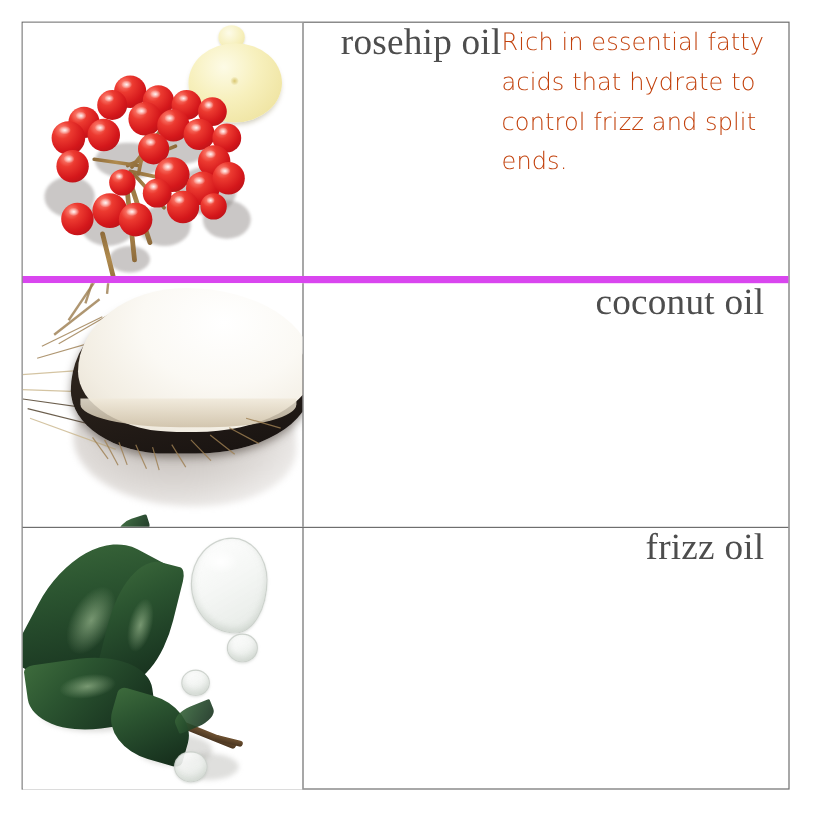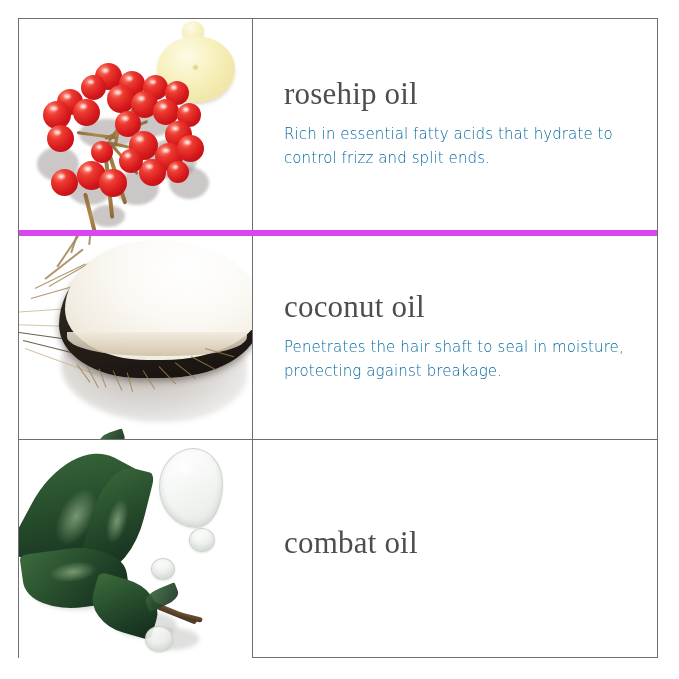--- a/index.html
+++ b/index.html
@@ -45,41 +45,41 @@
     background: #ffffff;
     flex: 0 0 234px;
   }
 
   .txt-cell {
     position: relative;
     flex: 1 1 auto;
     padding-left: 31px;
     padding-right: 20px;
     display: flex;
-    flex-direction: column;
-    justify-content: center;
+    flex-direction: row;
+    justify-content: flex-end;
     overflow: hidden;
   }
 
   .ing-title {
     font-family: "Liberation Serif", "DejaVu Serif", serif;
     font-size: 31px;
     font-weight: 400;
     color: #4d4d4d;
     letter-spacing: 0.2px;
     line-height: 1.05;
     margin: 0 0 11px 0;
     white-space: nowrap;
   }
 
   .ing-desc {
     font-family: "DejaVu Sans", "Liberation Sans", sans-serif;
-    font-size: 15px;
+    font-size: 20px;
     font-weight: 300;
-    color: #0369a1;
+    color: #c2410c;
     line-height: 1.65;
     letter-spacing: 0.1px;
     margin: 0;
     max-width: 350px;
   }
 
   
   .ph { position: absolute; inset: 0; }
 
   .oil-drop-big {
@@ -320,21 +320,20 @@
         <div class="fiber" style="left:156px;top:126px;width:26px;height:1.3px;transform:rotate(38deg);"></div>
         <div class="fiber" style="left:172px;top:120px;width:28px;height:1.3px;transform:rotate(28deg);"></div>
         <div class="fiber" style="left:186px;top:112px;width:30px;height:1.3px;transform:rotate(16deg);"></div>
 
         <div class="leaf" style="left:80px;top:196px;width:26px;height:16px;transform:rotate(-18deg);opacity:0.95;"></div>
       </div>
     </div>
 
     <div class="txt-cell">
       <h2 class="ing-title">coconut oil</h2>
-      <p class="ing-desc">Penetrates the hair shaft to seal in moisture, protecting against breakage.</p>
     </div>
   </div>
 
   <div class="row row-2">
 
     <div class="img-cell">
       <div class="ph">
 
         <div class="gshadow" style="left:14px;top:136px;width:90px;height:34px;"></div>
         <div class="gshadow" style="left:96px;top:172px;width:62px;height:26px;"></div>
@@ -361,17 +360,17 @@
         <div class="cdrop" style="left:140px;top:8px;width:64px;height:80px;border-radius:54% 46% 42% 58% / 48% 44% 56% 52%;"></div>
         <div class="cdrop-hl" style="left:150px;top:18px;width:30px;height:20px;"></div>
 
         <div class="cdrop" style="left:170px;top:88px;width:26px;height:24px;"></div>
         <div class="cdrop" style="left:132px;top:118px;width:24px;height:22px;"></div>
         <div class="cdrop" style="left:126px;top:186px;width:28px;height:26px;"></div>
       </div>
     </div>
 
     <div class="txt-cell">
-      <h2 class="ing-title">combat oil</h2>
+      <h2 class="ing-title">frizz oil</h2>
     </div>
   </div>
 
 </div>
 
 </body></html>

